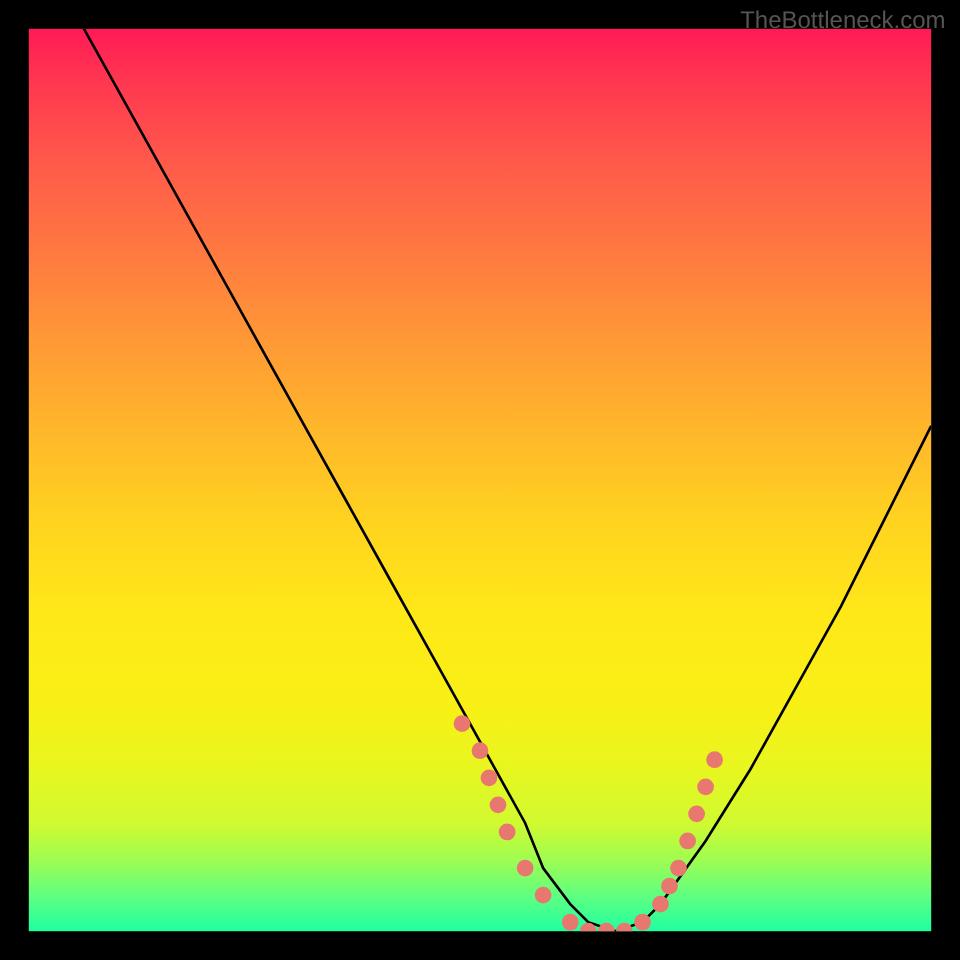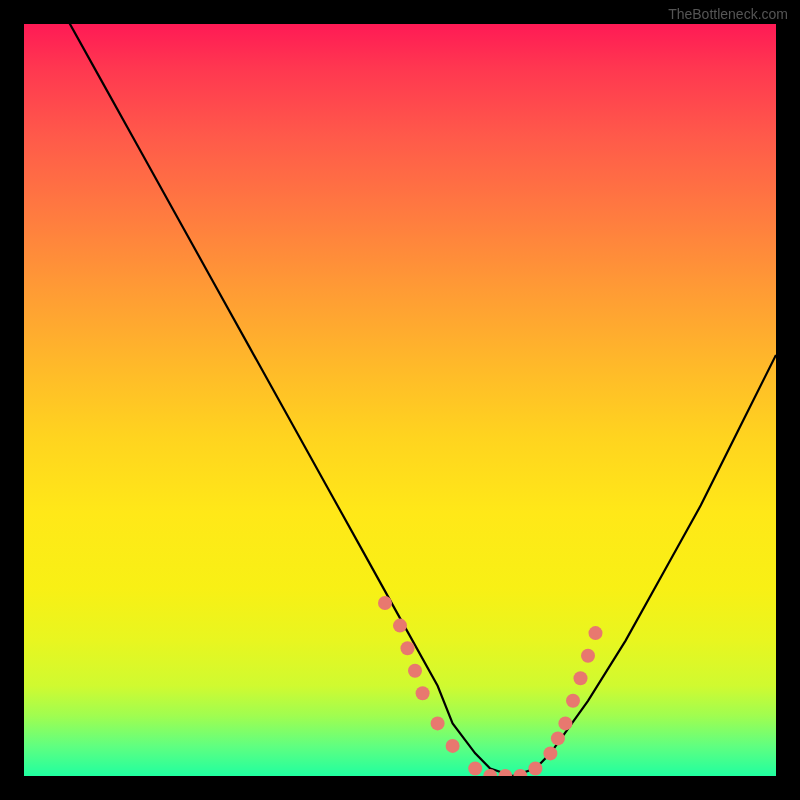--- a/index.html
+++ b/index.html
@@ -9,21 +9,21 @@
     background: #000;
     position: relative;
     font-family: Arial, sans-serif;
     overflow: hidden;
   }
   .watermark {
     position: absolute;
     top: 6px;
     right: 12px;
     color: #555;
-    font-size: 14px;
+    font-size: 20px;
     font-weight: 500;
     z-index: 10;
   }
   .plot-area {
     position: absolute;
     left: 24px;
     top: 24px;
     width: 752px;
     height: 752px;
   }

